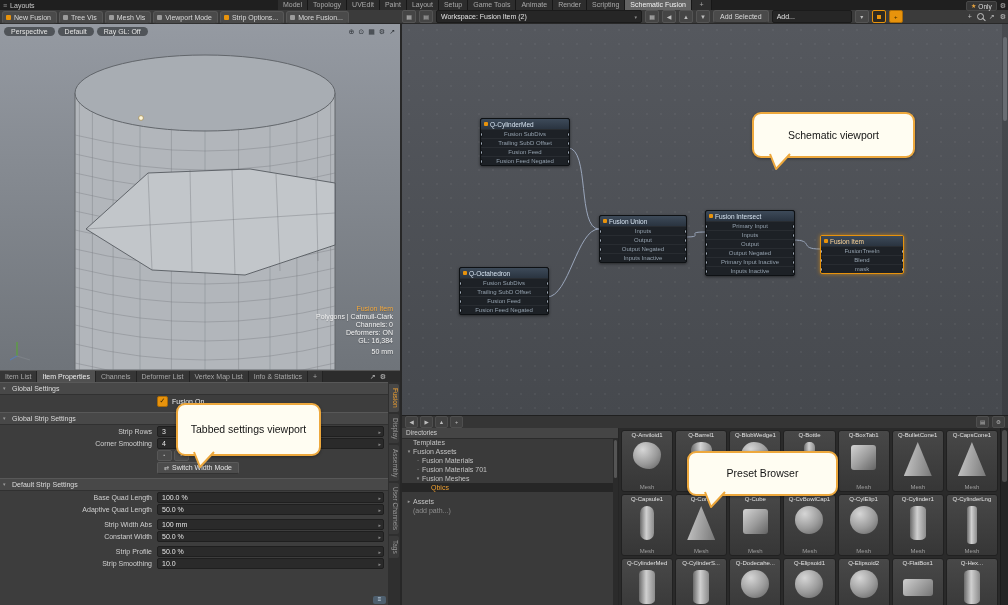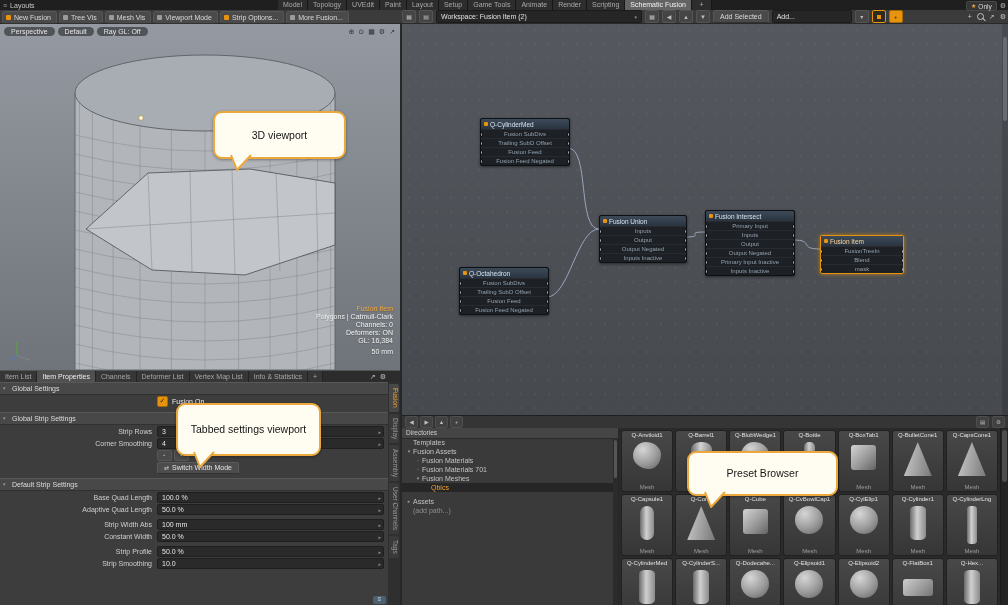--- a/index.html
+++ b/index.html
@@ -645,22 +645,22 @@
             <div class="tname">Q-Hex...</div>
             <div class="sh cyl"></div>
           </div>
         </div>
       <div id="grid-scroll">
           <div class="thumb"></div>
         </div>
     </div>
   </div>
 
-  <div class="callout" id="callout-3d">
-    <span>3D viewport</span>
+  <div class="callout" id="callout-schematic">
+    <span>Schematic viewport</span>
     <svg class="tail" viewBox="0 0 26 17">
         <path d="M3,0 L9,15 L23,0" fill="#fffdf2" stroke="#eda83d" stroke-width="2" stroke-linejoin="round"></path>
       </svg>
   </div>
   <div class="callout" id="callout-settings">
     <span>Tabbed settings viewport</span>
     <svg class="tail" viewBox="0 0 26 17">
         <path d="M3,0 L9,15 L23,0" fill="#fffdf2" stroke="#eda83d" stroke-width="2" stroke-linejoin="round"></path>
       </svg>
   </div>

